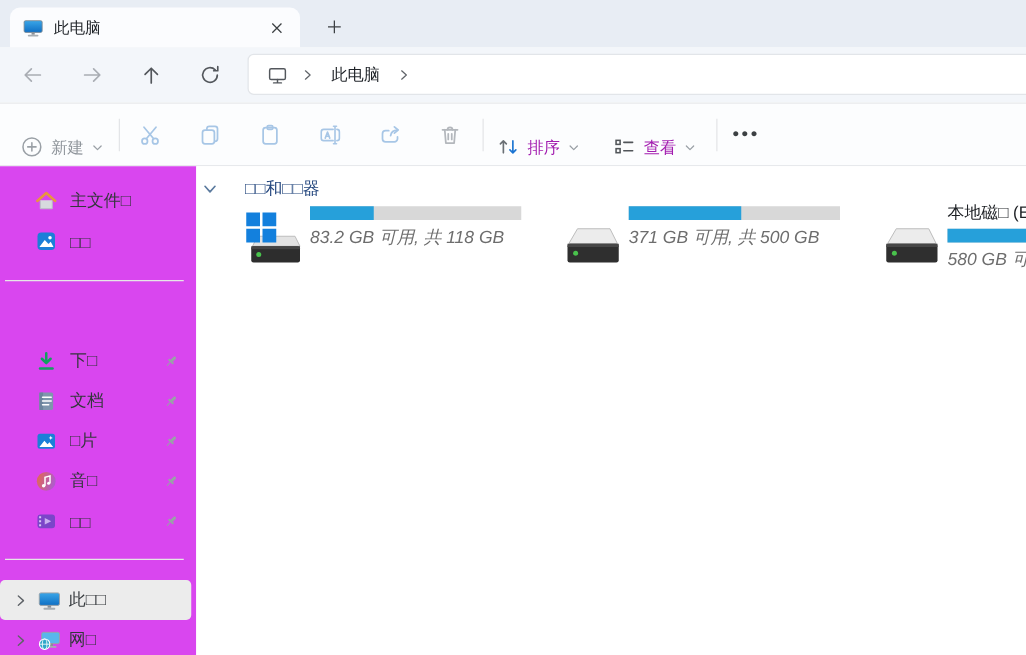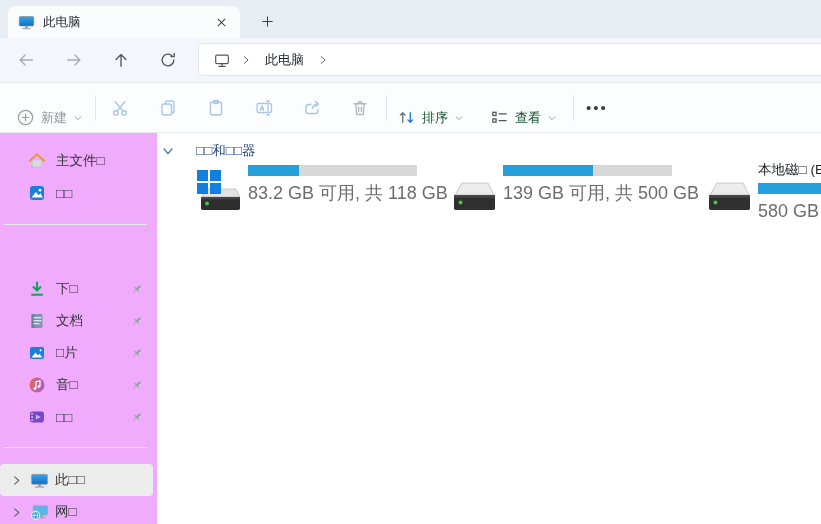--- a/index.html
+++ b/index.html
@@ -36,28 +36,28 @@
   }
   .crumb { font-size:13px; color:#1f2328; cursor:pointer; padding:2px 4px; border-radius:3px; }
 
   
   .toolbar {
     position:absolute; left:0; top:82px; width:821px; height:51px;
     background:#fcfdfe; border-top:1px solid #e7e9ec; border-bottom:1px solid #e7e9ec;
     display:flex; align-items:center; padding-left:16px;
   }
   .tool-group { display:flex; align-items:center; gap:6px; cursor:pointer;margin-top:20px; }
-  .tool-label { font-size:13px; color:#14532d; white-space:nowrap; }
+  .tool-label { font-size:13px; color:#a21caf; white-space:nowrap; }
   .tool-label.dim { color:#8f959b; }
   .tool-divider { width:1px; height:26px; background:#e3e5e8; }
   .tool-icon-btn { width:48px; height:40px; display:flex; align-items:center; justify-content:center; cursor:pointer; border-radius:4px; }
   .more-dots { font-size:15px; letter-spacing:2px; color:#3c4043; cursor:pointer; padding:4px 8px; }
 
   
-  .sidebar { position:absolute; left:0; top:133px; width:157px; height:391px; background:#f0abfc; }
+  .sidebar { position:absolute; left:0; top:133px; width:157px; height:391px; background:#d946ef; }
   .side-row {
     position:absolute; left:0; width:153px; height:32px; border-radius:4px;
     display:flex; align-items:center; cursor:pointer; padding-left:28px; gap:10px;
   }
   .side-row.tree { padding-left:8px; gap:6px; }
   .side-row.selected { background:#ececec; }
   .side-label { flex:1; font-size:13.5px; color:#33373b; white-space:nowrap; overflow:hidden; }
   .side-pin { margin-right:10px; }
   .side-sep { position:absolute; left:4px; right:10px; height:1px; background:#e6e6e6; }
   .tree-chevron { width:16px; display:flex; justify-content:center; }
@@ -66,21 +66,21 @@
   .main { position:absolute; left:157px; top:133px; width:664px; height:391px; background:#ffffff; }
   .group-header { position:absolute; left:5px; top:9px; display:flex; align-items:center; gap:6px; cursor:pointer; }
   .group-header-label { font-size:13.5px; color:#24477e;padding-left:16px; }
   .drive-tile { position:absolute; top:26px; width:252px; display:flex; gap:6px; cursor:pointer; }
   .drive-tile.c { left:37px; } .drive-tile.d { left:292px; } .drive-tile.e { left:547px; }
   .drive-icon { margin-top:9px; flex:0 0 48px; }
   .drive-info { padding-top:2px; }
   .drive-name { font-size:13.5px; color:#1c1f23; line-height:18px; white-space:nowrap; }
   .bar-track { width:169px; height:11px; background:#d8d8d8; margin-top:4px; }
   .bar-fill { height:100%; background:#26a0da; }
-  .drive-free { margin-top:5px; font-size:18px; color:#6d6d6d; white-space:nowrap; }
+  .drive-free { margin-top:5px; font-size:14px; color:#6d6d6d; white-space:nowrap;font-style:italic; }
 </style>
 </head>
 <body>
 
 <div class="tabstrip">
   <div class="tab">
     <span>
       <svg width="17" height="17" viewBox="0 0 20 20">
         <defs>
             <linearGradient id="scr" x1="0" y1="0" x2="0" y2="1">
@@ -456,21 +456,21 @@
         <polygon points="13,15 39,15 45,27 6,27" fill="#ececec" stroke="#bdbdbd" stroke-width="0.8"></polygon>
         <rect x="5" y="27" width="41" height="15" rx="1.8" fill="#2f2f2f"></rect>
         <rect x="5" y="27" width="41" height="2.6" fill="#474747"></rect>
         <circle cx="11.5" cy="34.5" r="2" fill="#49c24c"></circle>
       </svg>
     </span>
     <span class="drive-info">
       <div class="bar-track">
         <div class="bar-fill" style="width: 53.5%;"></div>
       </div>
-      <div class="drive-free">139 GB 可用, 共 500 GB</div>
+      <div class="drive-free">371 GB 可用, 共 500 GB</div>
     </span>
   </div>
 
   <div class="drive-tile e">
     <span class="drive-icon">
       <svg width="48" height="48" viewBox="0 0 48 48">
         <polygon points="13,15 39,15 45,27 6,27" fill="#ececec" stroke="#bdbdbd" stroke-width="0.8"></polygon>
         <rect x="5" y="27" width="41" height="15" rx="1.8" fill="#2f2f2f"></rect>
         <rect x="5" y="27" width="41" height="2.6" fill="#474747"></rect>
         <circle cx="11.5" cy="34.5" r="2" fill="#49c24c"></circle>

